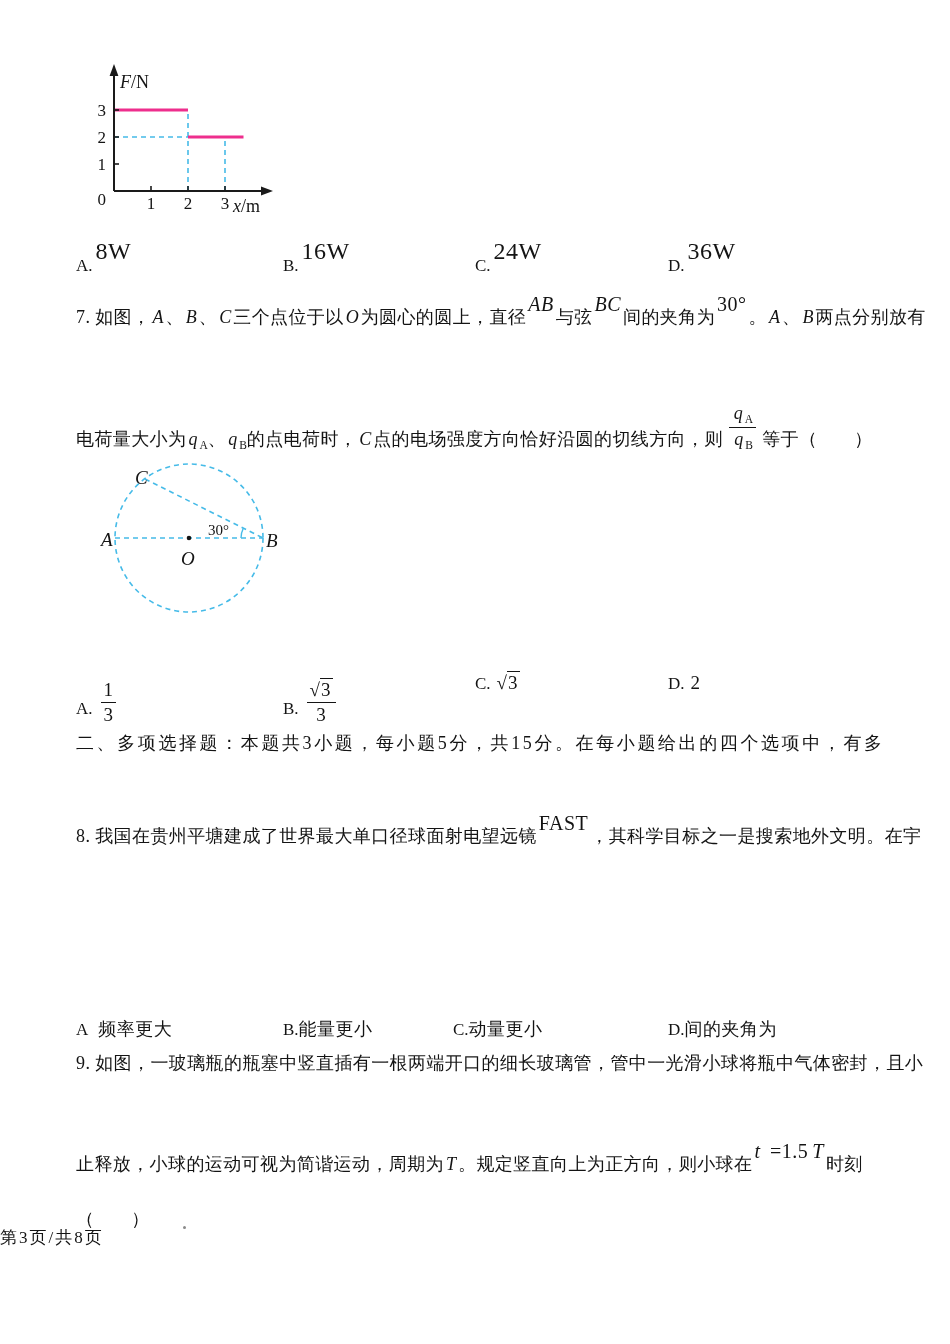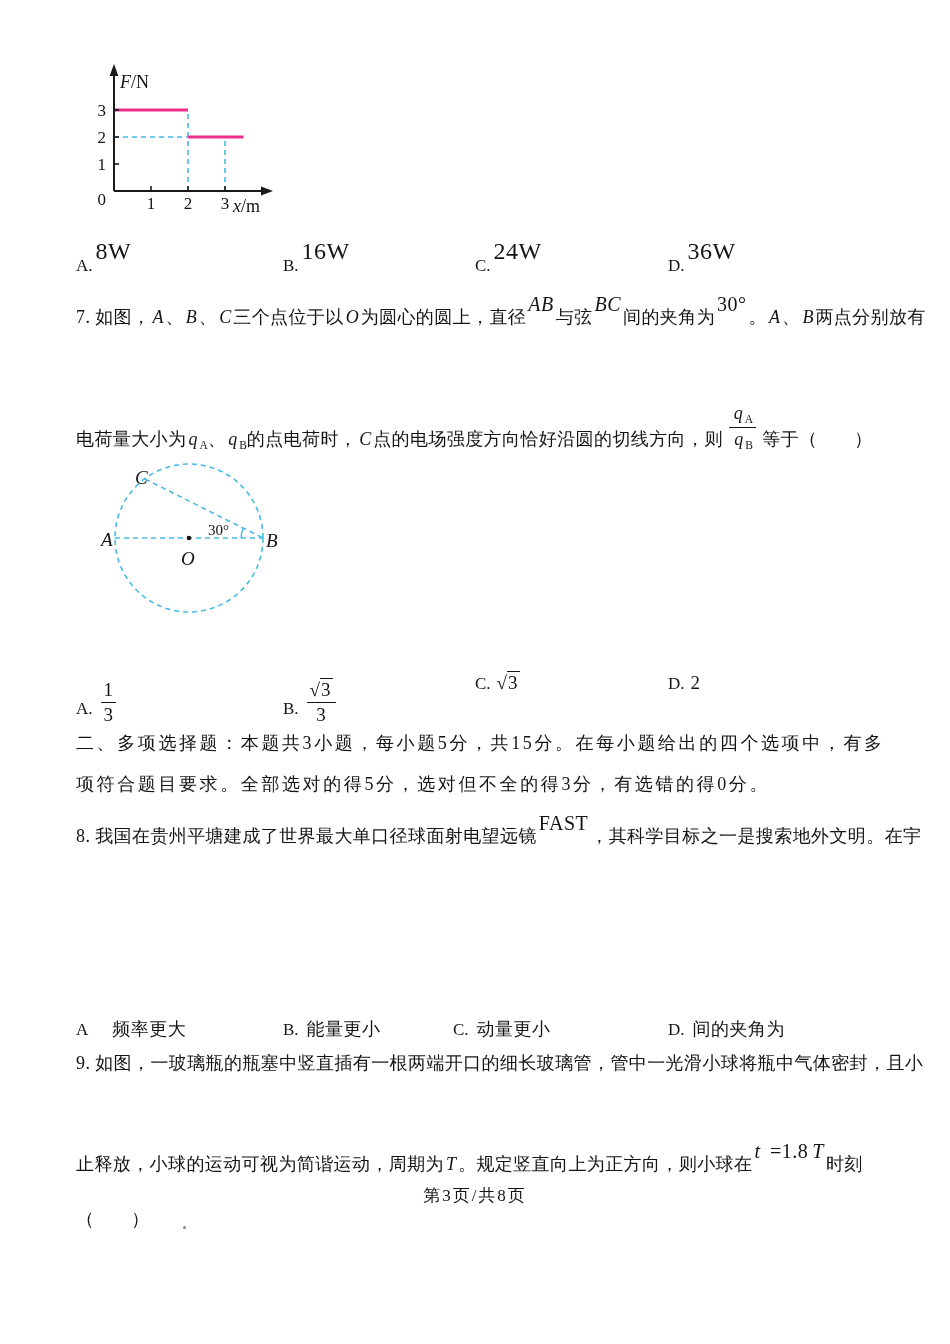--- a/index.html
+++ b/index.html
@@ -24,32 +24,32 @@
   .fv .num{display:block;border-bottom:1.3px solid #141414;padding:0 3px 1px;text-align:right;}
   .fv .den{display:block;padding-top:1px;}
   .sqrt{letter-spacing:0;white-space:nowrap;}
   .sqrt .bd{border-top:1.3px solid #141414;padding:0 2px 0 1px;}
 
   
   .opt{position:absolute;white-space:nowrap;font-size:17px;}
   .opt .val{font-size:24px;position:relative;top:-12px;margin-left:3px;letter-spacing:0.5px;}
   .opt .vsegs{font-size:19px;margin-left:6px;}
   .opt .vsegs .fv{top:7px;margin:0 2px;}
-  .opt .txt{font-size:18px;margin-left:8px;letter-spacing:0.5px;}
-  .opt .txt.wide{margin-left:24px;}
+  .opt .txt{font-size:18px;letter-spacing:0.5px;}
+  .opt .txt.wide{margin-left:10px;}
 
   
   .diagram{position:absolute;}
   .dash{fill:none;stroke:#46bbe8;stroke-width:1.6;stroke-dasharray:5 4;}
   .dasharc{fill:none;stroke:#46bbe8;stroke-width:1.4;}
   .dlbl{font-style:italic;font-size:19px;fill:#141414;
         font-family:"Liberation Serif","DejaVu Serif",serif;}
   .alab{font-size:15px;fill:#141414;font-family:"Liberation Serif","DejaVu Serif",serif;}
 
-  .footer{position:absolute;left:0;top:1184px;width:100%;text-align:center;
+  .footer{position:absolute;left:0;top:1226px;width:100%;
           font-size:17px;letter-spacing:2px;}
   .stray{position:absolute;left:183px;top:1226px;width:3px;height:3px;
          background:#8a8a8a;border-radius:50%;}
 </style>
 </head>
 <body>
 
 <div class="page">
 
   <svg id="chart" class="diagram" style="left:40px;top:52px" width="240" height="172">
@@ -115,36 +115,35 @@
     <span>B.</span><span class="vsegs"><span class="fv"><span class="num"><span class="sqrt"><span>√</span><span class="bd">3</span></span></span><span class="den"><span>3</span></span></span></span>
   </div>
   <div class="opt" style="left:475px;top:672px">
     <span>C.</span><span class="vsegs"><span class="sqrt"><span>√</span><span class="bd">3</span></span></span>
   </div>
   <div class="opt" style="left:668px;top:672px">
     <span>D.</span><span class="vsegs"><span>2</span></span>
   </div>
 
   <div class="line bold" style="top:730px">二、多项选择题：本题共3小题，每小题5分，共15分。在每小题给出的四个选项中，有多</div>
-  <div class="line bold" style="top:771px">项符合题目要求。全部选对的得5分，选对但不全的得3分，有选错的得0分。</div>
 
   <div class="line" style="top:822px"><span>8. 我国在贵州平塘建成了世界最大单口径球面射电望远镜</span><span class="f">FAST</span><span>，其科学目标之一是搜索地外文明。在宇</span></div>
 
   <div class="opt" style="left:76px;top:1017px">
     <span>A</span><span class="txt wide">频率更大</span>
   </div>
   <div class="opt" style="left:283px;top:1017px">
     <span>B.</span><span class="txt">能量更小</span>
   </div>
   <div class="opt" style="left:453px;top:1017px">
     <span>C.</span><span class="txt">动量更小</span>
   </div>
   <div class="opt" style="left:668px;top:1017px">
     <span>D.</span><span class="txt">间的夹角为</span>
   </div>
 
   <div class="line" style="top:1050px"><span>9. 如图，一玻璃瓶的瓶塞中竖直插有一根两端开口的细长玻璃管，管中一光滑小球将瓶中气体密封，且小</span></div>
-  <div class="line" style="top:1150px"><span>止释放，小球的运动可视为简谐运动，周期为</span><span class="i">T</span><span>。规定竖直向上为正方向，则小球在</span><span class="fi">t</span><span class="f"> =1.8</span><span class="fi">T</span><span>时刻</span></div>
+  <div class="line" style="top:1150px"><span>止释放，小球的运动可视为简谐运动，周期为</span><span class="i">T</span><span>。规定竖直向上为正方向，则小球在</span><span class="fi">t</span><span class="f"> =1.5</span><span class="fi">T</span><span>时刻</span></div>
   <div class="line" style="top:1206px">（　　）</div>
 
   <div class="stray"></div>
   <div class="footer">第3页/共8页</div>
 </div>
 
 </body></html>

